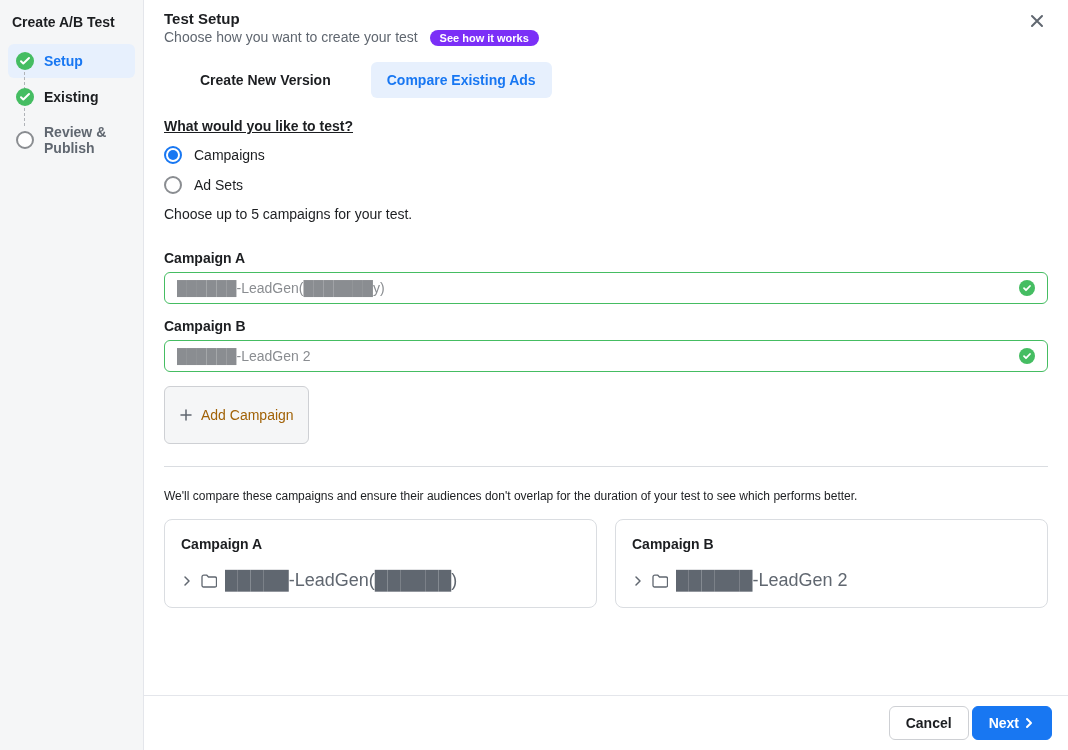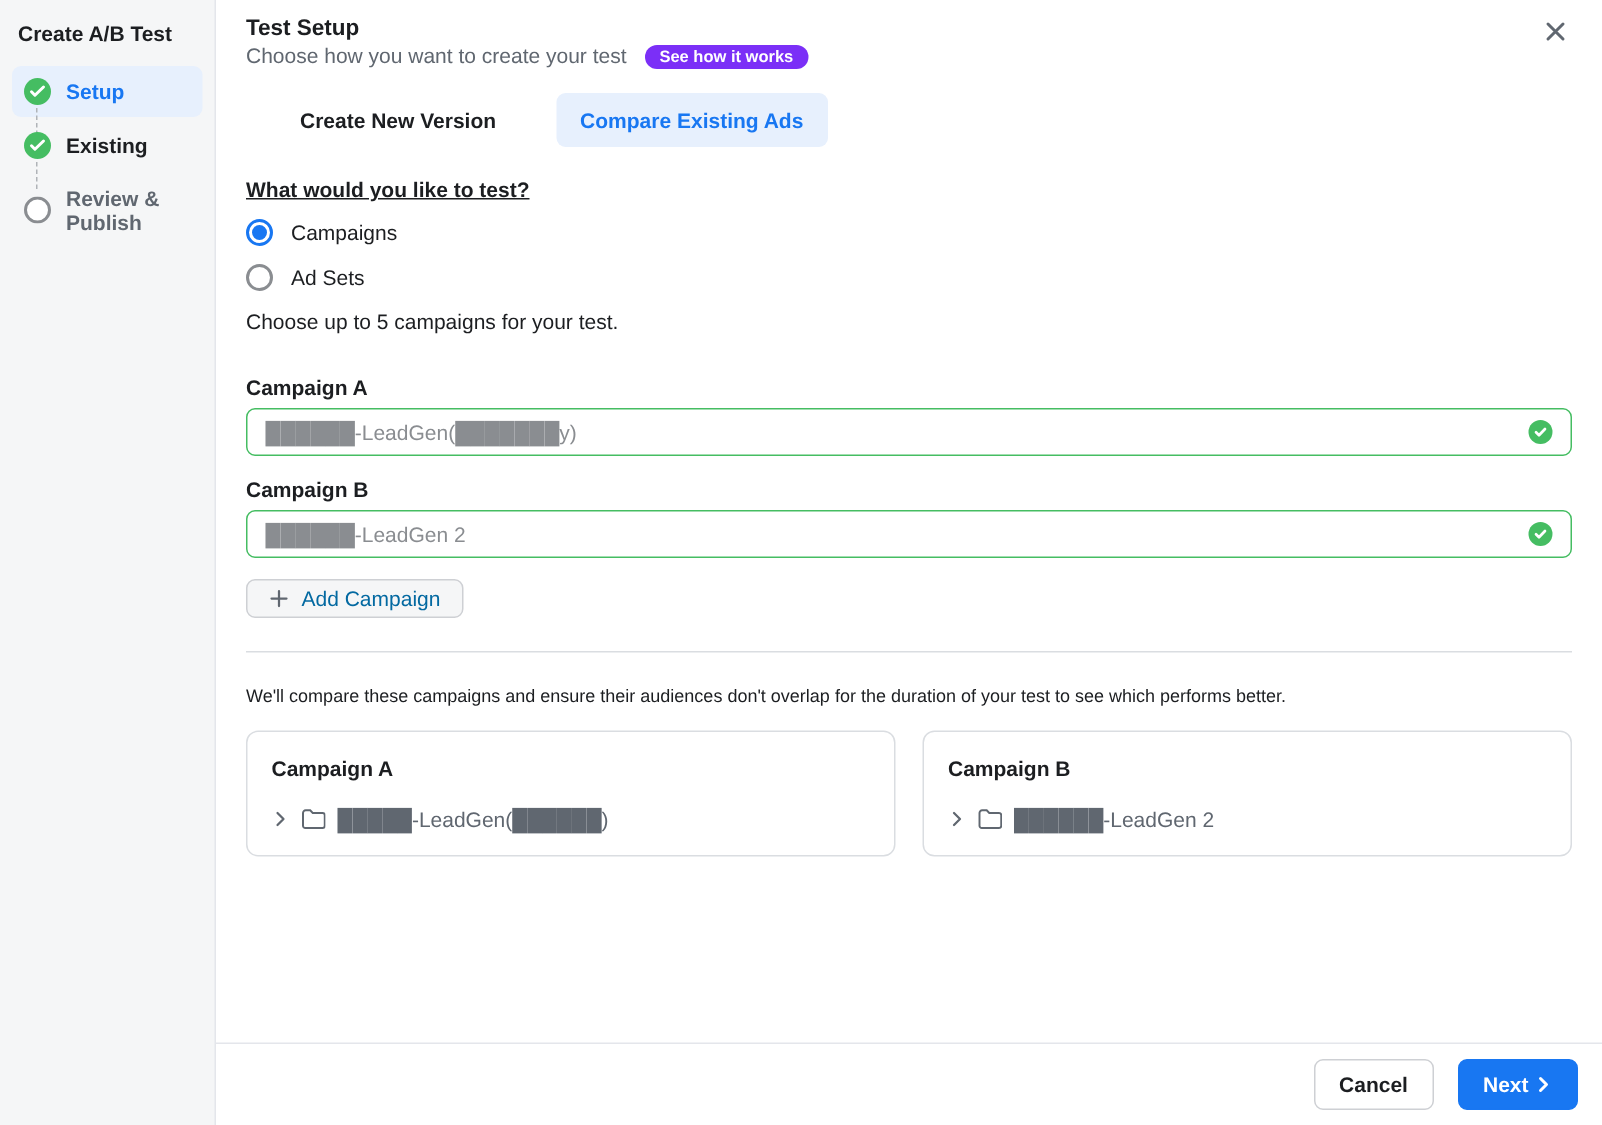--- a/index.html
+++ b/index.html
@@ -167,27 +167,27 @@
       width: 16px; height: 16px;
       border-radius: 50%;
       background: #45bd62;
       display: flex; align-items: center; justify-content: center;
     }
 
     .add-btn {
       border: 1px solid #ced0d4;
       background: #f5f6f7;
       border-radius: 6px;
-      padding: 4px 14px;
+      padding: 20px 14px;
       display: inline-flex;
       align-items: center;
       gap: 8px;
       cursor: pointer;
       font-size: 14px;
-      color: #0369a1;
+      color: #a16207;
     }
     .add-btn svg { color: #606770; }
 
     hr.divider {
       border: none;
       border-top: 1px solid #dadde1;
       margin: 22px 0;
     }
     .compare-desc { font-size: 12px; margin-bottom: 16px; }
 
@@ -200,30 +200,30 @@
       border: 1px solid #dadde1;
       border-radius: 8px;
       padding: 16px;
     }
     .card-title { font-weight: 700; font-size: 14px; margin-bottom: 18px; }
     .card-row {
       display: flex;
       align-items: center;
       gap: 8px;
       color: #606770;
-      font-size: 14px;
+      font-size: 18px;
     }
     .card-row svg { color: #606770; flex-shrink: 0; }
 
     .footer {
       border-top: 1px solid #e4e6eb;
       padding: 10px 16px;
       display: flex;
       justify-content: flex-end;
-      gap: 16px;
+      gap: 3px;
       position: absolute;
       bottom: 0;
       left: 0;
       right: 0;
       background: #fff;
     }
     .btn {
       border-radius: 6px;
       padding: 8px 16px;
       font-weight: 600;

